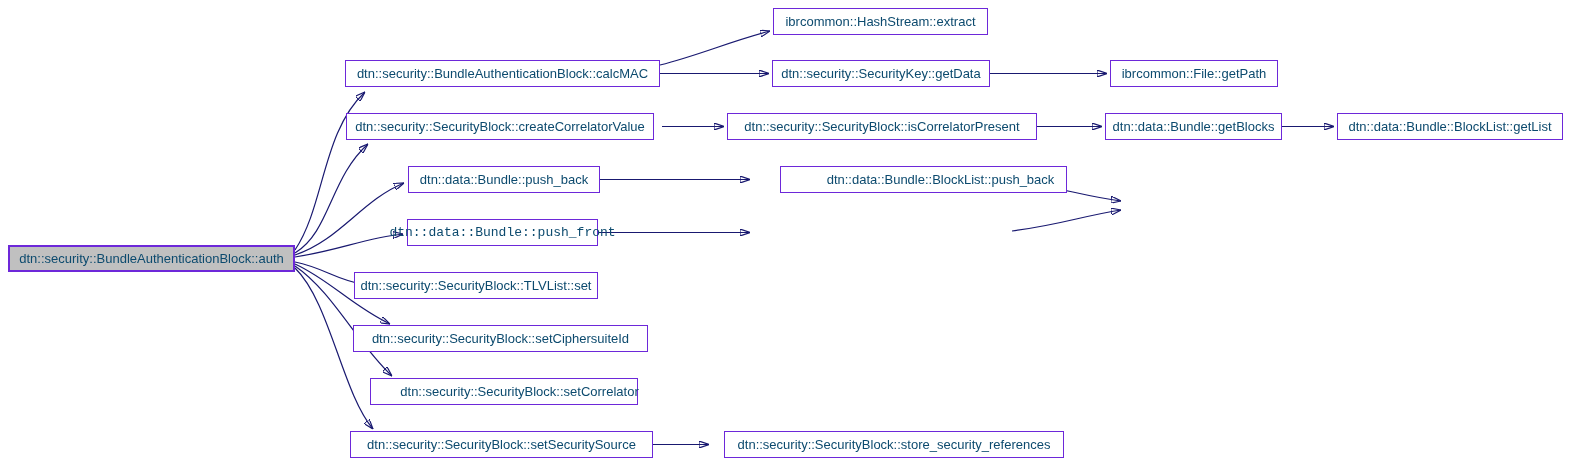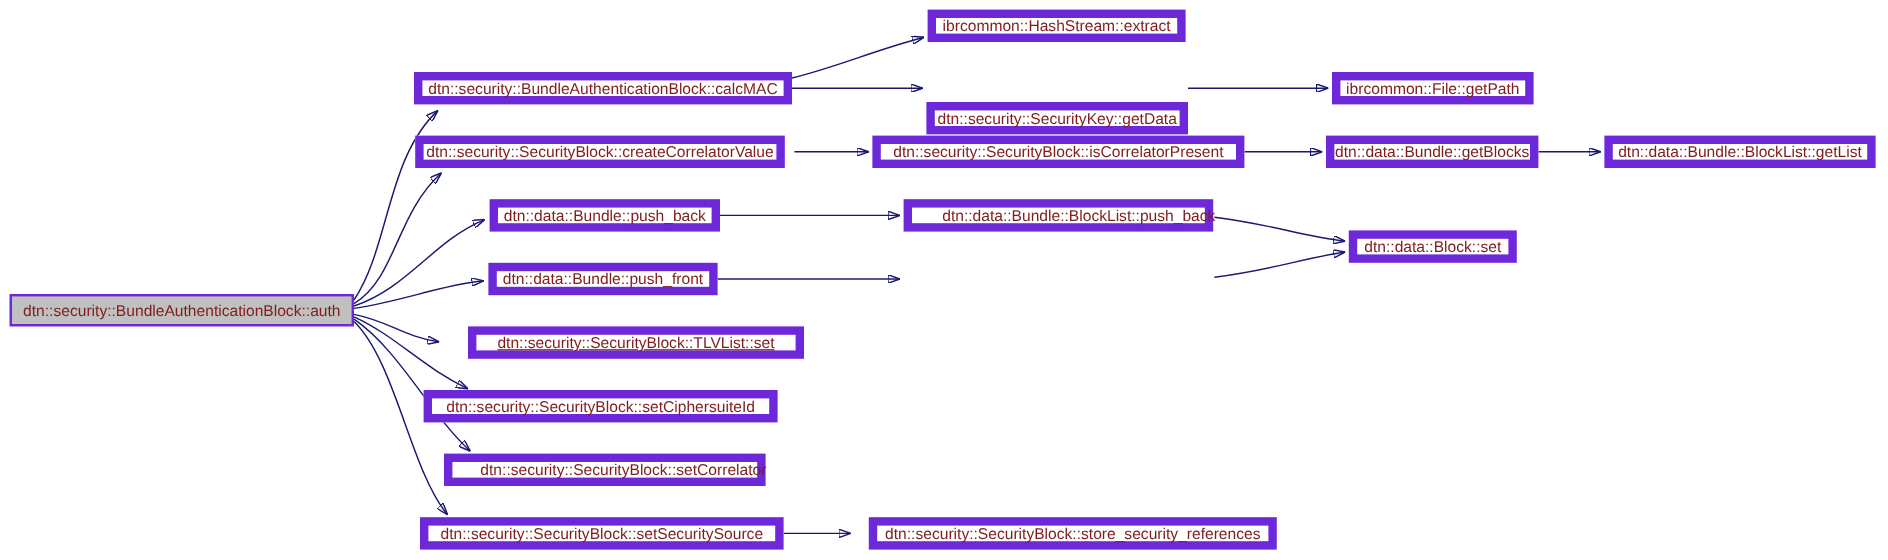--- a/index.html
+++ b/index.html
@@ -14,23 +14,23 @@
   .edge-layer {
     position: absolute;
     left: 0; top: 0;
     width: 1573px; height: 467px;
   }
   .edge-layer path { stroke: #191970; stroke-width: 1.2; fill: none; }
   .node {
     position: absolute;
     height: 27px;
     box-sizing: border-box;
-    border: 7px solid #6d28d9;
+    border: 1px solid #6d28d9;
     background: #ffffff;
-    color: #7f1d1d;
+    color: #0c4a6e;
     font-size: 13px;
     line-height: 25px;
     display: flex;
     align-items: center;
     justify-content: center;
     white-space: nowrap;
     cursor: pointer;
   }
   .node.root {
     background: #c0c0c0;
@@ -71,42 +71,41 @@
   </svg>
 
   <div class="node root" style="left:8px; top:245px; width:287px;">dtn::security::BundleAuthenticationBlock::auth</div>
 
   <div class="node" style="left:345px; top:60px; width:315px;">dtn::security::BundleAuthenticationBlock::calcMAC</div>
 
   <div class="node" style="left:346px; top:113px; width:308px;">dtn::security::SecurityBlock::createCorrelatorValue</div>
 
   <div class="node" style="left:408px; top:166px; width:192px;">dtn::data::Bundle::push_back</div>
 
-  <div class="node" style="left:407px; top:219px; width:191px;">dtn::data::Bundle::push_front</div>
+  <div class="node" style="left:407px; top:219px; width:191px;font-family:Liberation Mono, monospace;">dtn::data::Bundle::push_front</div>
 
-  <div class="node" style="left:390px; top:272px; width:280px;text-decoration:underline;">dtn::security::SecurityBlock::TLVList::set</div>
+  <div class="node" style="left:354px; top:272px; width:244px;">dtn::security::SecurityBlock::TLVList::set</div>
 
   <div class="node" style="left:353px; top:325px; width:295px;">dtn::security::SecurityBlock::setCiphersuiteId</div>
 
   <div class="node" style="left:370px; top:378px; width:268px;padding-left:31px;">dtn::security::SecurityBlock::setCorrelator</div>
 
   <div class="node" style="left:350px; top:431px; width:303px;">dtn::security::SecurityBlock::setSecuritySource</div>
 
   <div class="node" style="left:773px; top:8px; width:215px;">ibrcommon::HashStream::extract</div>
 
-  <div class="node" style="left:772px; top:60px; width:218px;margin-top:25px;">dtn::security::SecurityKey::getData</div>
+  <div class="node" style="left:772px; top:60px; width:218px;">dtn::security::SecurityKey::getData</div>
 
   <div class="node" style="left:727px; top:113px; width:310px;">dtn::security::SecurityBlock::isCorrelatorPresent</div>
 
-  <div class="node" style="left:753px; top:166px; width:258px;padding-left:34px;">dtn::data::Bundle::BlockList::push_back</div>
+  <div class="node" style="left:780px; top:166px; width:287px;padding-left:34px;">dtn::data::Bundle::BlockList::push_back</div>
 
 
   <div class="node" style="left:712px; top:431px; width:340px;margin-left:12px;">dtn::security::SecurityBlock::store_security_references</div>
 
   <div class="node" style="left:1110px; top:60px; width:168px;">ibrcommon::File::getPath</div>
 
   <div class="node" style="left:1105px; top:113px; width:177px;">dtn::data::Bundle::getBlocks</div>
 
-  <div class="node" style="left:1124px; top:192px; width:140px;">dtn::data::Block::set</div>
 
   <div class="node" style="left:1337px; top:113px; width:226px;">dtn::data::Bundle::BlockList::getList</div>
 
 </div>
 
 </body></html>

